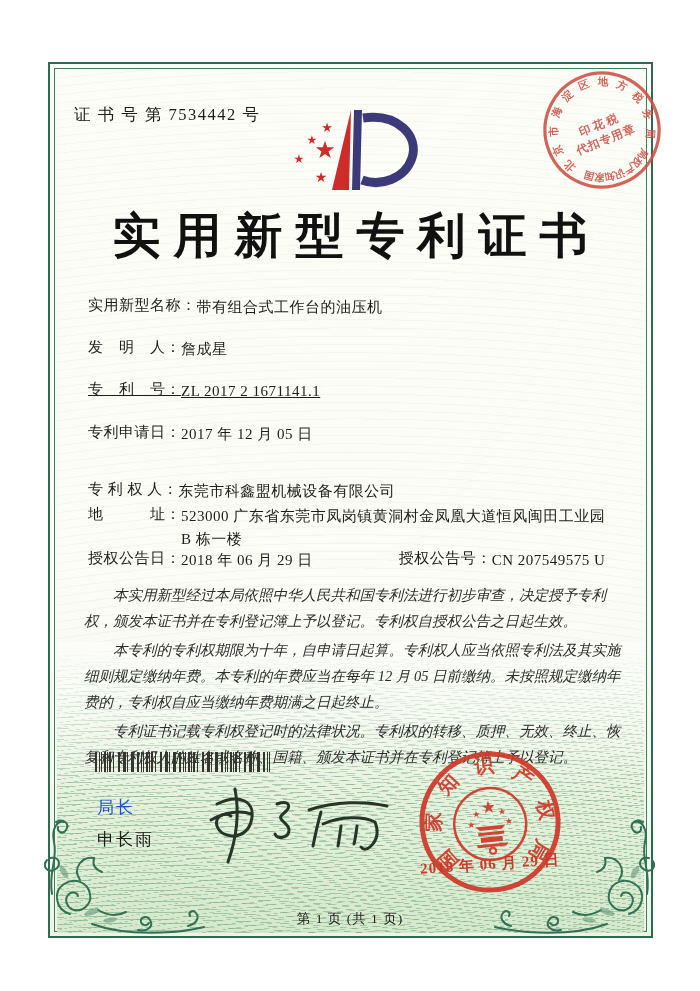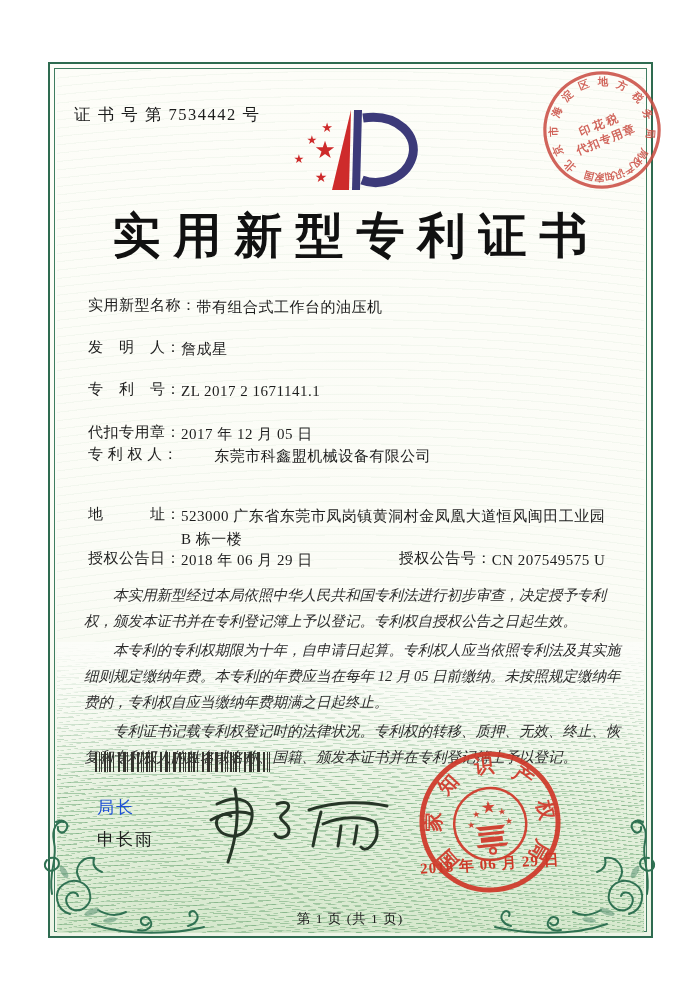--- a/index.html
+++ b/index.html
@@ -23,22 +23,22 @@
   
   .certnum{position:absolute;left:74px;top:104px;font-size:16.5px;letter-spacing:1.5px;color:#1c1c1c;z-index:2;}
   .logo{position:absolute;left:274px;top:102px;width:155px;height:97px;z-index:2;}
   .title{position:absolute;left:0;top:204px;width:100%;text-align:center;z-index:2;
          font-size:48px;font-weight:700;letter-spacing:13px;padding-left:13px;box-sizing:border-box;color:#111;}
   
   .row{position:absolute;left:88px;display:flex;align-items:flex-start;z-index:2;
        font-size:15px;color:#1d1d1d;letter-spacing:.5px;}
   .row .lab{white-space:pre;flex:none;}
   .row .val{max-width:432px;line-height:23px;}
-  .r1{top:296px;} .r2{top:338px;} .r3{top:380px;} .r4{top:423px;}
-  .r5{top:445px;gap:36px;} .r6{top:505px;} .r7{top:549px;}
+  .r1{top:296px;} .r2{top:338px;} .r3{top:380px;text-decoration:underline;} .r4{top:423px;}
+  .r5{top:480px;} .r6{top:505px;} .r7{top:549px;}
   .col2{margin-left:86px;display:flex;}
   
   .bodytext{position:absolute;left:84px;top:579px;width:537px;z-index:2;
             font-style:italic;font-size:14.5px;line-height:26px;color:#2c2c2c;}
   .bodytext p{margin:3px 0;text-indent:2em;}
   
   .barcode{position:absolute;left:95px;top:752px;width:177px;height:20px;z-index:3;
            background:
              repeating-linear-gradient(90deg,#35352f 0 2px,transparent 2px 4px,#35352f 4px 5px,transparent 5px 9px,#35352f 9px 11px,transparent 11px 14px),
              repeating-linear-gradient(90deg,#35352f 0 1px,transparent 1px 6px);}
@@ -128,21 +128,21 @@
   </div>
   <div class="row r1">
     <span class="lab">实用新型名称：</span>
     <span class="val">带有组合式工作台的油压机</span>
   </div>
   <div class="row r3">
     <span class="lab">专　利　号：</span>
     <span class="val">ZL 2017 2 1671141.1</span>
   </div>
   <div class="row r4">
-    <span class="lab">代扣专用章：</span>
+    <span class="lab">专利申请日：</span>
     <span class="val">2017 年 12 月 05 日</span>
   </div>
   <div class="row r5">
     <span class="lab">专 利 权 人：</span>
     <span class="val">东莞市科鑫盟机械设备有限公司</span>
   </div>
   <div class="row r6">
     <span class="lab">地　　　址：</span>
     <span class="val">523000 广东省东莞市凤岗镇黄洞村金凤凰大道恒风闽田工业园 B 栋一楼</span>
   </div>

